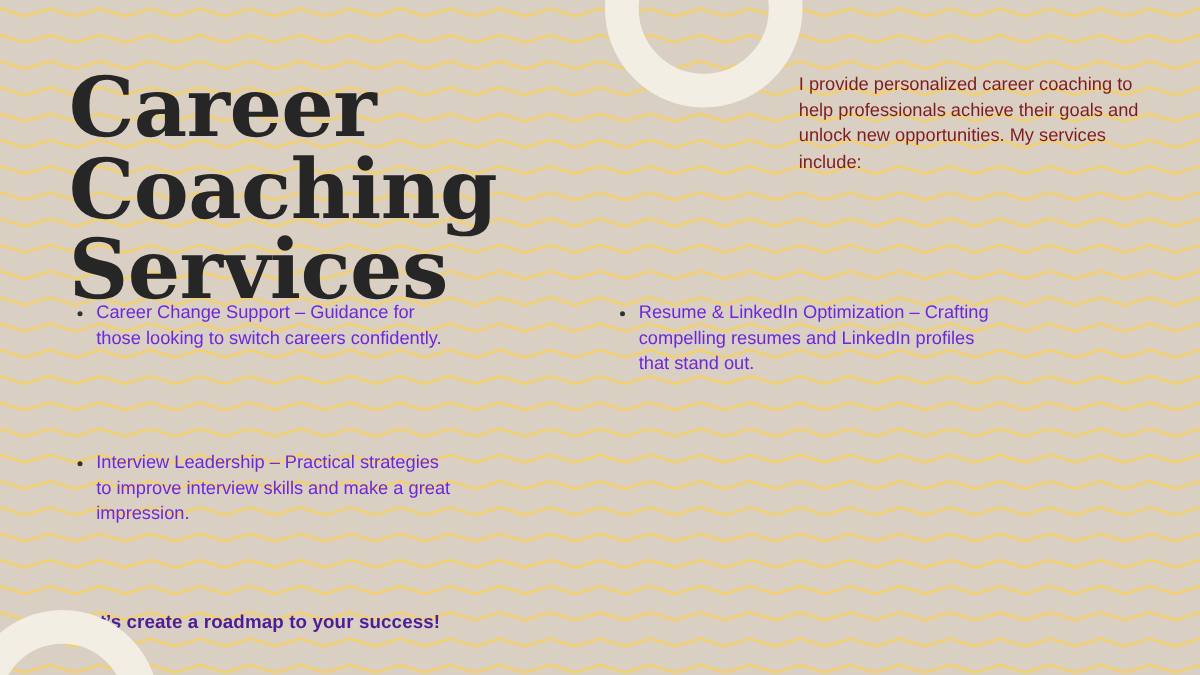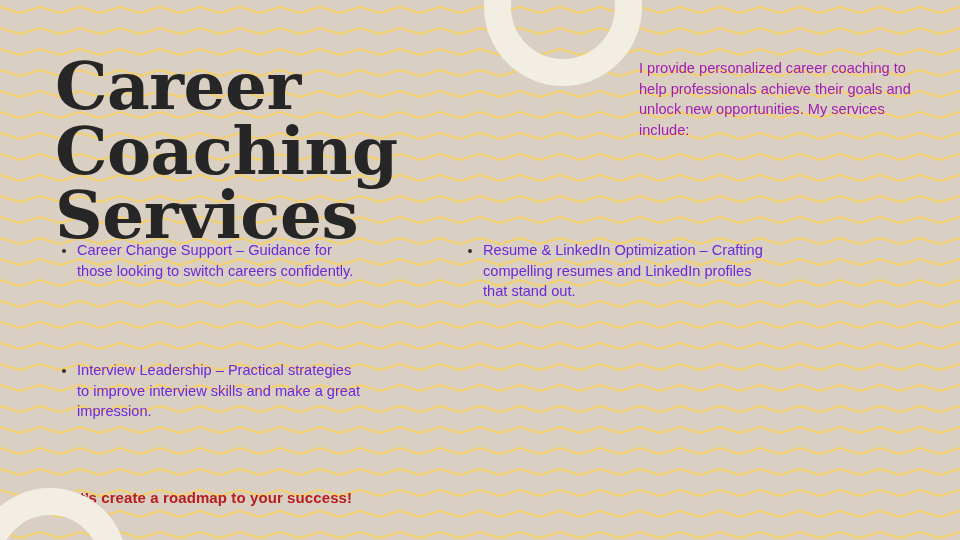--- a/index.html
+++ b/index.html
@@ -74,30 +74,30 @@
   }
 
   #intro-paragraph {
     position: absolute;
     left: 639px;
     top: 58px;
     width: 272px;
     margin: 0;
     font-size: 14.6px;
     line-height: 1.42;
-    color: #a21caf;
+    color: #7f1d1d;
   }
 
   .bullet-block {
     position: absolute;
     width: 300px;
   }
 
   #bullet-block-1 { left: 62px;  top: 240px; }
-  #bullet-block-2 { left: 468px; top: 240px; }
+  #bullet-block-2 { left: 496px; top: 240px; }
   #bullet-block-3 { left: 62px;  top: 360px; }
   #bullet-block-4 { left: 488px; top: 360px; }
 
   .bullet-row {
     display: flex;
     align-items: flex-start;
   }
 
   .bullet-dot {
     flex: 0 0 auto;
@@ -117,21 +117,21 @@
   }
 
   #closing-line {
     position: absolute;
     left: 62px;
     top: 489px;
     margin: 0;
     font-size: 15px;
     font-weight: 700;
     letter-spacing: 0.1px;
-    color: #b91c1c;
+    color: #4c1d95;
     z-index: 0; 
   }
 </style>
 </head>
 <body>
 
 <div id="slide">
 
   <svg id="pattern" width="960" height="540" viewBox="0 0 960 540" preserveAspectRatio="none" aria-hidden="true">
     <defs>

